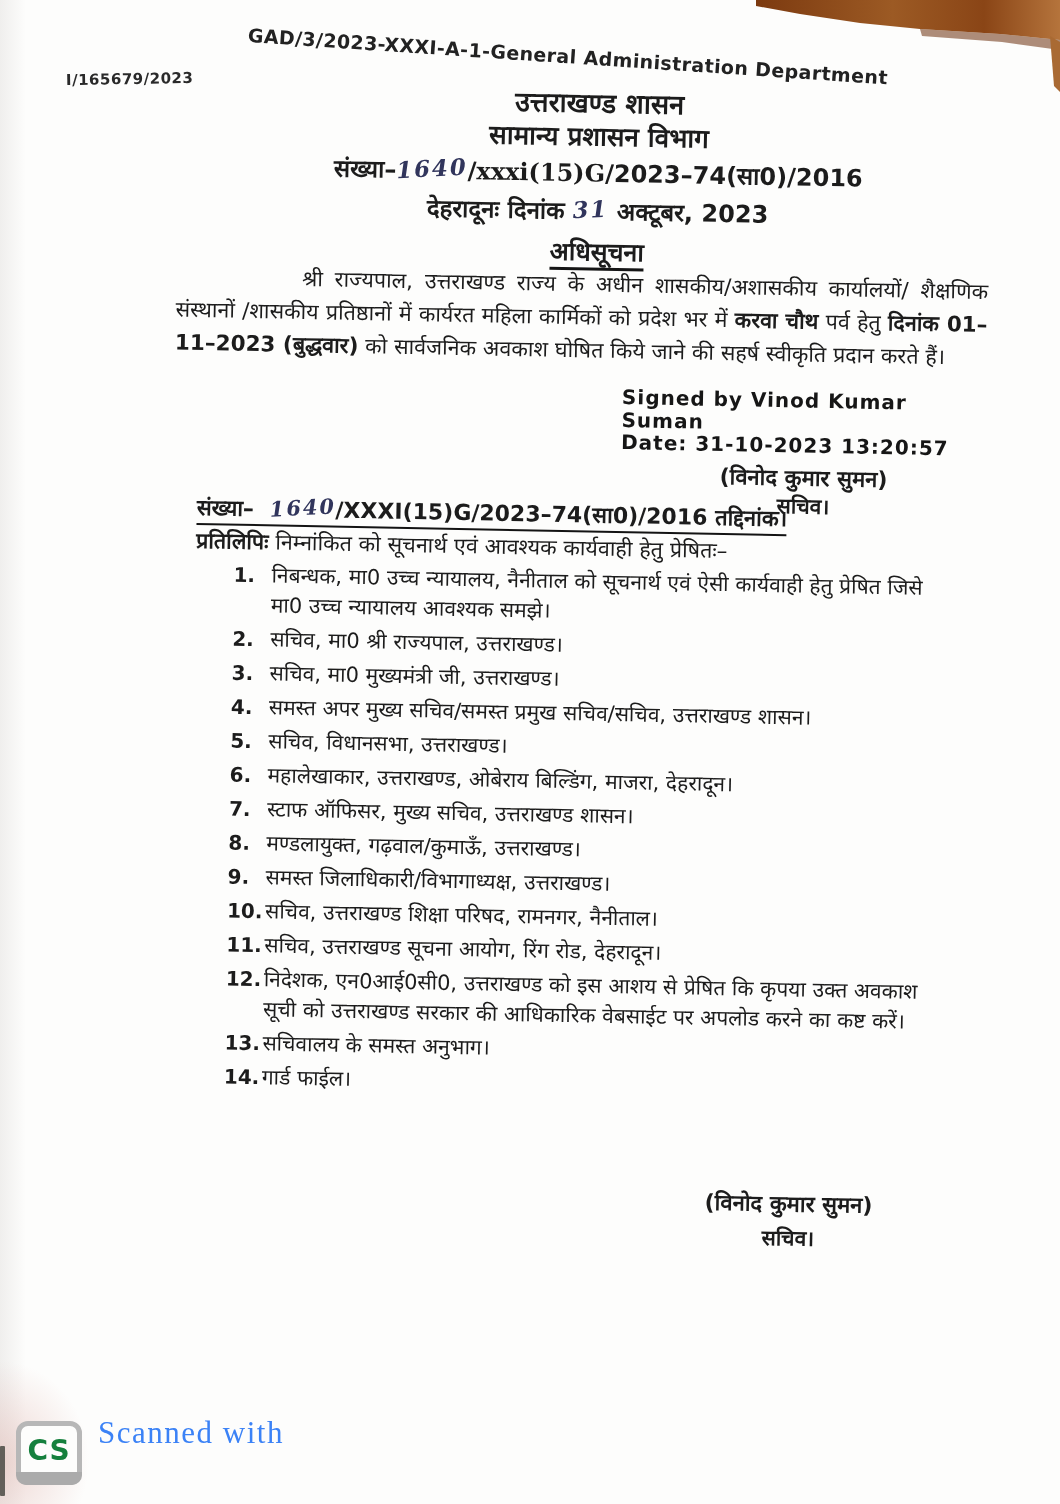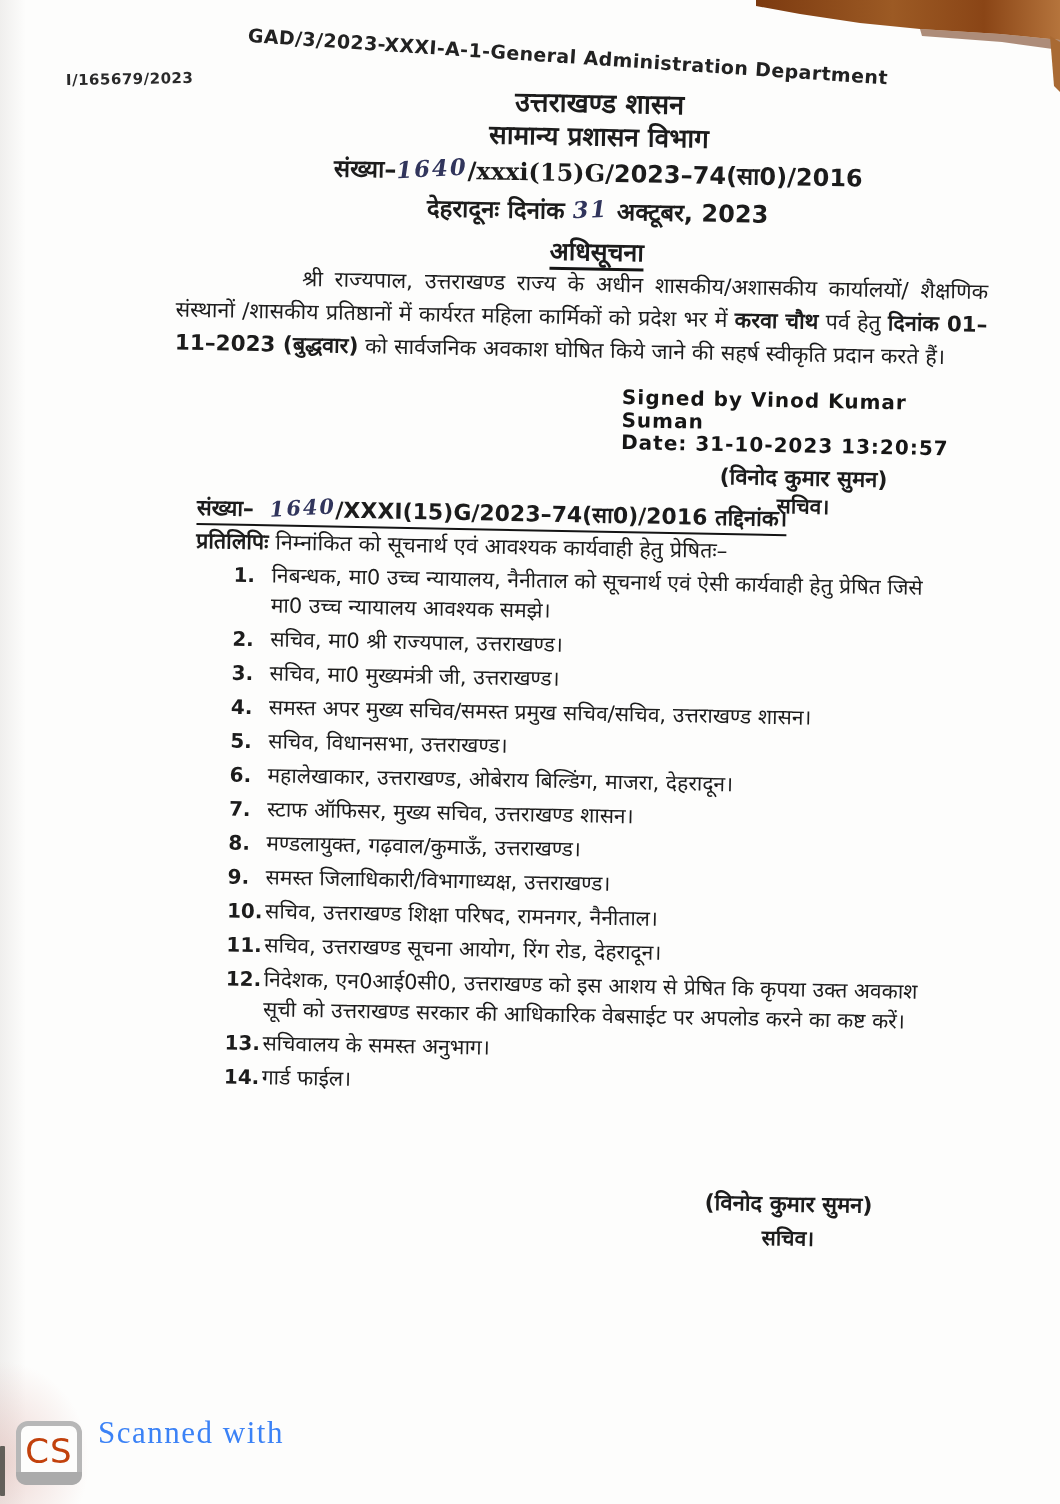--- a/index.html
+++ b/index.html
@@ -52,21 +52,21 @@
   .li-row{display:flex;margin-bottom:4px;}
   .li-num{flex:0 0 36px;font-size:20px;font-weight:600;line-height:30px;}
   .li-text{flex:1;font-size:21px;line-height:30px;padding-left:2px;}
   
   .bsig{left:700px;top:1174px;width:220px;text-align:center;}
   .bsig .name{font-size:22px;font-weight:700;white-space:nowrap;}
   .bsig .desig{font-size:21px;font-weight:600;margin-top:6px;}
   
   .wm-icon{left:16px;top:1421px;width:56px;height:54px;border:5px solid #b7b7b7;border-radius:12px;
     background:#fdfdfc;text-align:center;}
-  .wm-icon .cs{font-size:34px;font-weight:400;color:#c2410c;line-height:50px;letter-spacing:1px;}
+  .wm-icon .cs{font-size:28px;font-weight:700;color:#15803d;line-height:50px;letter-spacing:1px;}
   .wm-icon .bar{position:absolute;left:-5px;bottom:-5px;width:calc(100% + 10px);height:13px;
     background:#ababab;border-radius:0 0 10px 10px;}
   .wm-text{left:98px;top:1414px;font-size:31px;color:#3b82f6;line-height:37px;letter-spacing:1.5px;font-family:Liberation Serif, serif;}
 </style>
 </head>
 <body>
 
 <svg class="wood-svg" viewBox="0 0 1060 260">
   <defs>
     <linearGradient id="wood" x1="0" y1="0" x2="1" y2="0">

